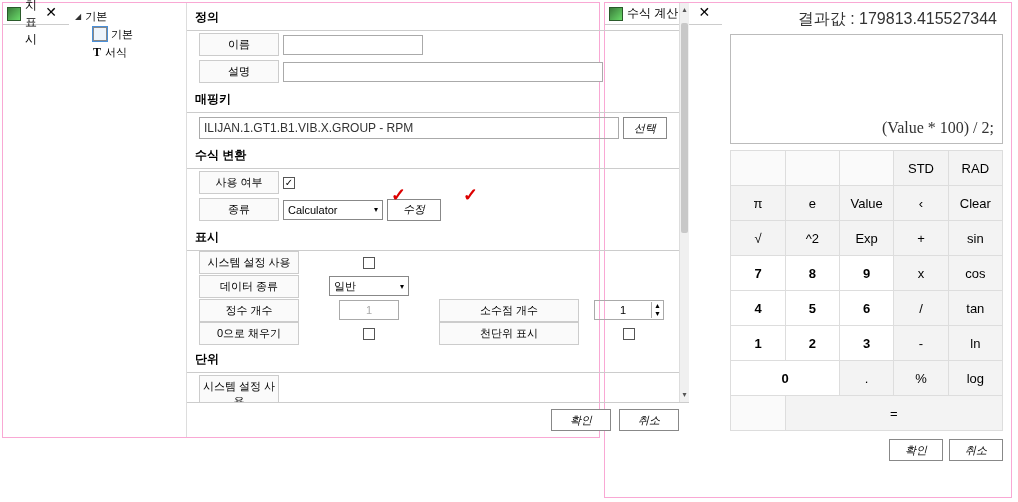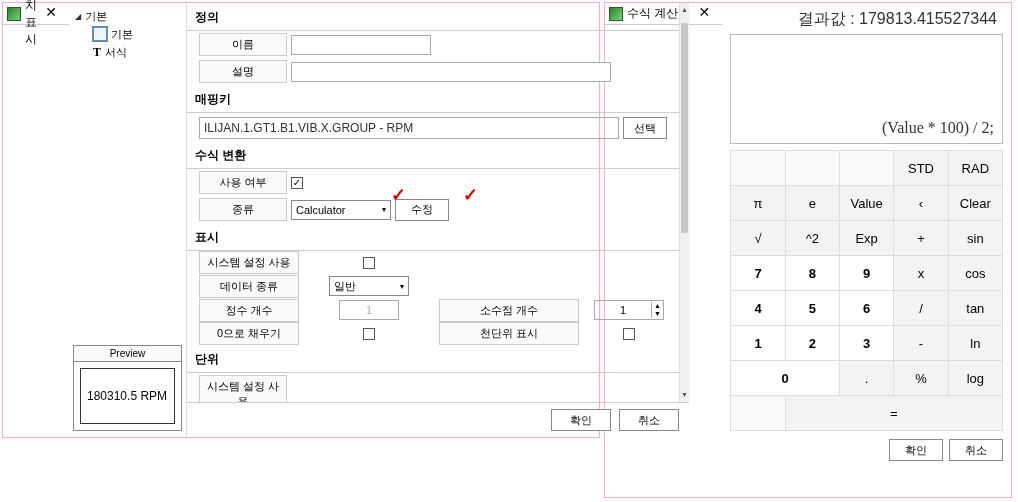--- a/index.html
+++ b/index.html
@@ -112,21 +112,21 @@
       border-bottom: 1px solid #ccc;
       margin-top:2px;
     }
     .form-row {
       display: flex;
       align-items: center;
       padding: 2px 0;
       margin-left:12px;
     }
     .form-label {
-      width: 88px;
+      width: 80px;
       border: 1px solid #ccc;
       text-align: center;
       padding: 3px 2px;
       background: #fafafa;
       font-size:11px;
     }
     .form-field {
       flex: 1;
       display:flex;
       align-items:center;
@@ -146,20 +146,21 @@
       flex:1; border:1px solid #aaa; height:22px; padding:0 4px;
       font-size:12px; color:#333; display:flex; align-items:center;
     }
     .small-btn {
       border: 1px solid #888;
       background: #fff;
       padding: 2px 10px;
       font-size: 11px;
       cursor:pointer;
       height:22px;
+      font-style:italic;
     }
     .select-box{
       border:1px solid #888; height:20px; width:100px;
       display:flex; align-items:center; justify-content:space-between;
       padding:0 4px; font-size:11px; background:#fff;
     }
     .select-arrow{ font-size:8px; }
     .checkbox {
       width:12px; height:12px; border:1px solid #555; display:inline-flex;
       align-items:center; justify-content:center; font-size:10px; background:#fff;
@@ -239,26 +240,20 @@
           <span class="tree-triangle">◢</span>
           <span>기본</span>
         </div>
         <div class="tree-row tree-child">
           <span class="tree-icon-doc sel"></span>
           <span>기본</span>
         </div>
         <div class="tree-row tree-child">
           <span class="tree-icon-t">T</span>
           <span>서식</span>
-        </div>
-      </div>
-      <div class="preview-box">
-        <div class="preview-label">Preview</div>
-        <div class="preview-body">
-          <div class="preview-inner">180310.5 RPM</div>
         </div>
       </div>
     </div>
 
     <div class="main">
       <div class="main-scroll">
 
         <div class="section-title">정의</div>
         <div class="form-row">
           <div class="form-label">이름</div>

